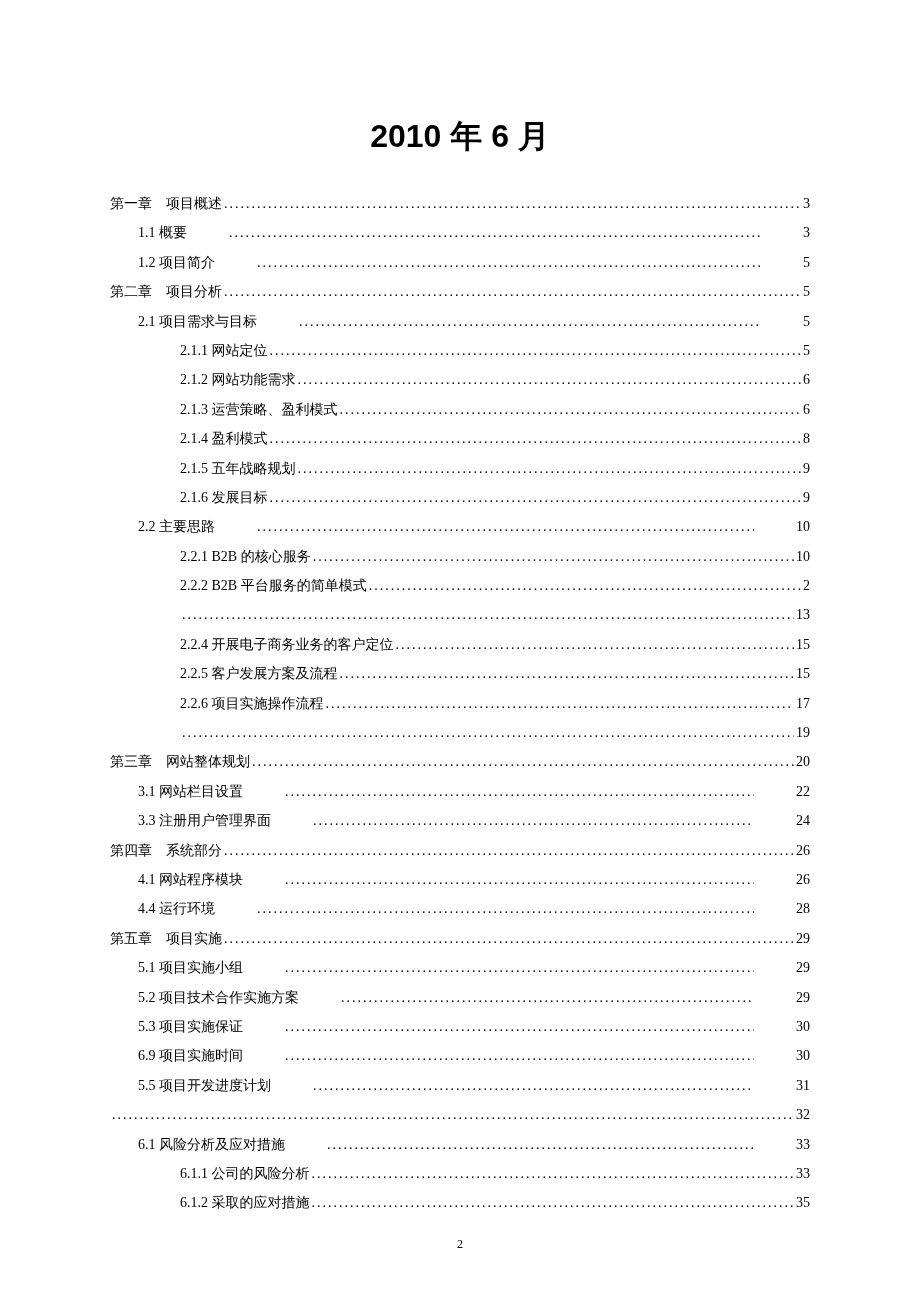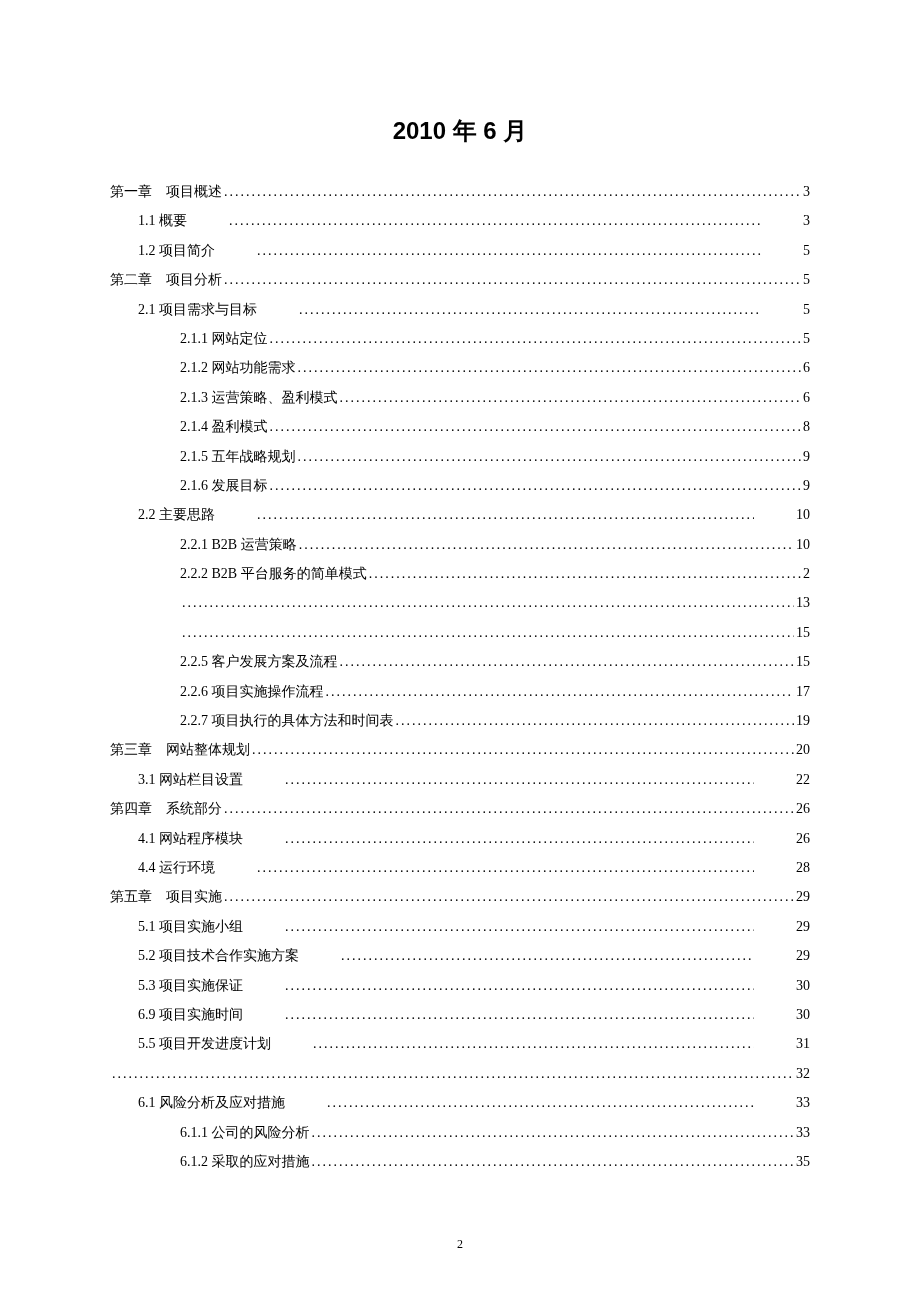--- a/index.html
+++ b/index.html
@@ -13,21 +13,21 @@
       background: #ffffff;
       font-family: "SimSun", "宋体", serif;
       color: #000;
       position: relative;
     }
     .page {
       padding: 115px 110px 40px 110px;
     }
     .title {
       text-align: center;
-      font-size: 24px;
+      font-size: 32px;
       font-weight: bold;
       font-family: "SimHei", "黑体", sans-serif;
       margin-bottom: 30px;
     }
     .toc {
       font-size: 14px;
       line-height: 2.1;
     }
     .toc-entry {
       display: flex;
@@ -129,61 +129,66 @@
         <span class="toc-label">2.1.6 发展目标</span>
         <span class="toc-dots"></span>
         <span class="toc-page">9</span>
       </div>
       <div class="toc-entry level-1">
         <span class="toc-label">2.2 主要思路</span>
         <span class="toc-dots"></span>
         <span class="toc-page">10</span>
       </div>
       <div class="toc-entry level-2">
-        <span class="toc-label">2.2.1 B2B 运营策略</span>
+        <span class="toc-label">2.2.1 B2B 的核心服务</span>
         <span class="toc-dots"></span>
         <span class="toc-page">10</span>
       </div>
       <div class="toc-entry level-2">
         <span class="toc-label">2.2.2 B2B 平台服务的简单模式</span>
         <span class="toc-dots"></span>
         <span class="toc-page">2</span>
       </div>
       <div class="toc-entry level-2">
         <span class="toc-dots"></span>
         <span class="toc-page">13</span>
       </div>
       <div class="toc-entry level-2">
+        <span class="toc-label">2.2.4 开展电子商务业务的客户定位</span>
         <span class="toc-dots"></span>
         <span class="toc-page">15</span>
       </div>
       <div class="toc-entry level-2">
         <span class="toc-label">2.2.5 客户发展方案及流程</span>
         <span class="toc-dots"></span>
         <span class="toc-page">15</span>
       </div>
       <div class="toc-entry level-2">
         <span class="toc-label">2.2.6 项目实施操作流程</span>
         <span class="toc-dots"></span>
         <span class="toc-page">17</span>
       </div>
       <div class="toc-entry level-2">
-        <span class="toc-label">2.2.7 项目执行的具体方法和时间表</span>
         <span class="toc-dots"></span>
         <span class="toc-page">19</span>
       </div>
       <div class="toc-entry level-0">
         <span class="toc-label">第三章　网站整体规划</span>
         <span class="toc-dots"></span>
         <span class="toc-page">20</span>
       </div>
       <div class="toc-entry level-1">
         <span class="toc-label">3.1 网站栏目设置</span>
         <span class="toc-dots"></span>
         <span class="toc-page">22</span>
+      </div>
+      <div class="toc-entry level-1">
+        <span class="toc-label">3.3 注册用户管理界面</span>
+        <span class="toc-dots"></span>
+        <span class="toc-page">24</span>
       </div>
       <div class="toc-entry level-0">
         <span class="toc-label">第四章　系统部分</span>
         <span class="toc-dots"></span>
         <span class="toc-page">26</span>
       </div>
       <div class="toc-entry level-1">
         <span class="toc-label">4.1 网站程序模块</span>
         <span class="toc-dots"></span>
         <span class="toc-page">26</span>

